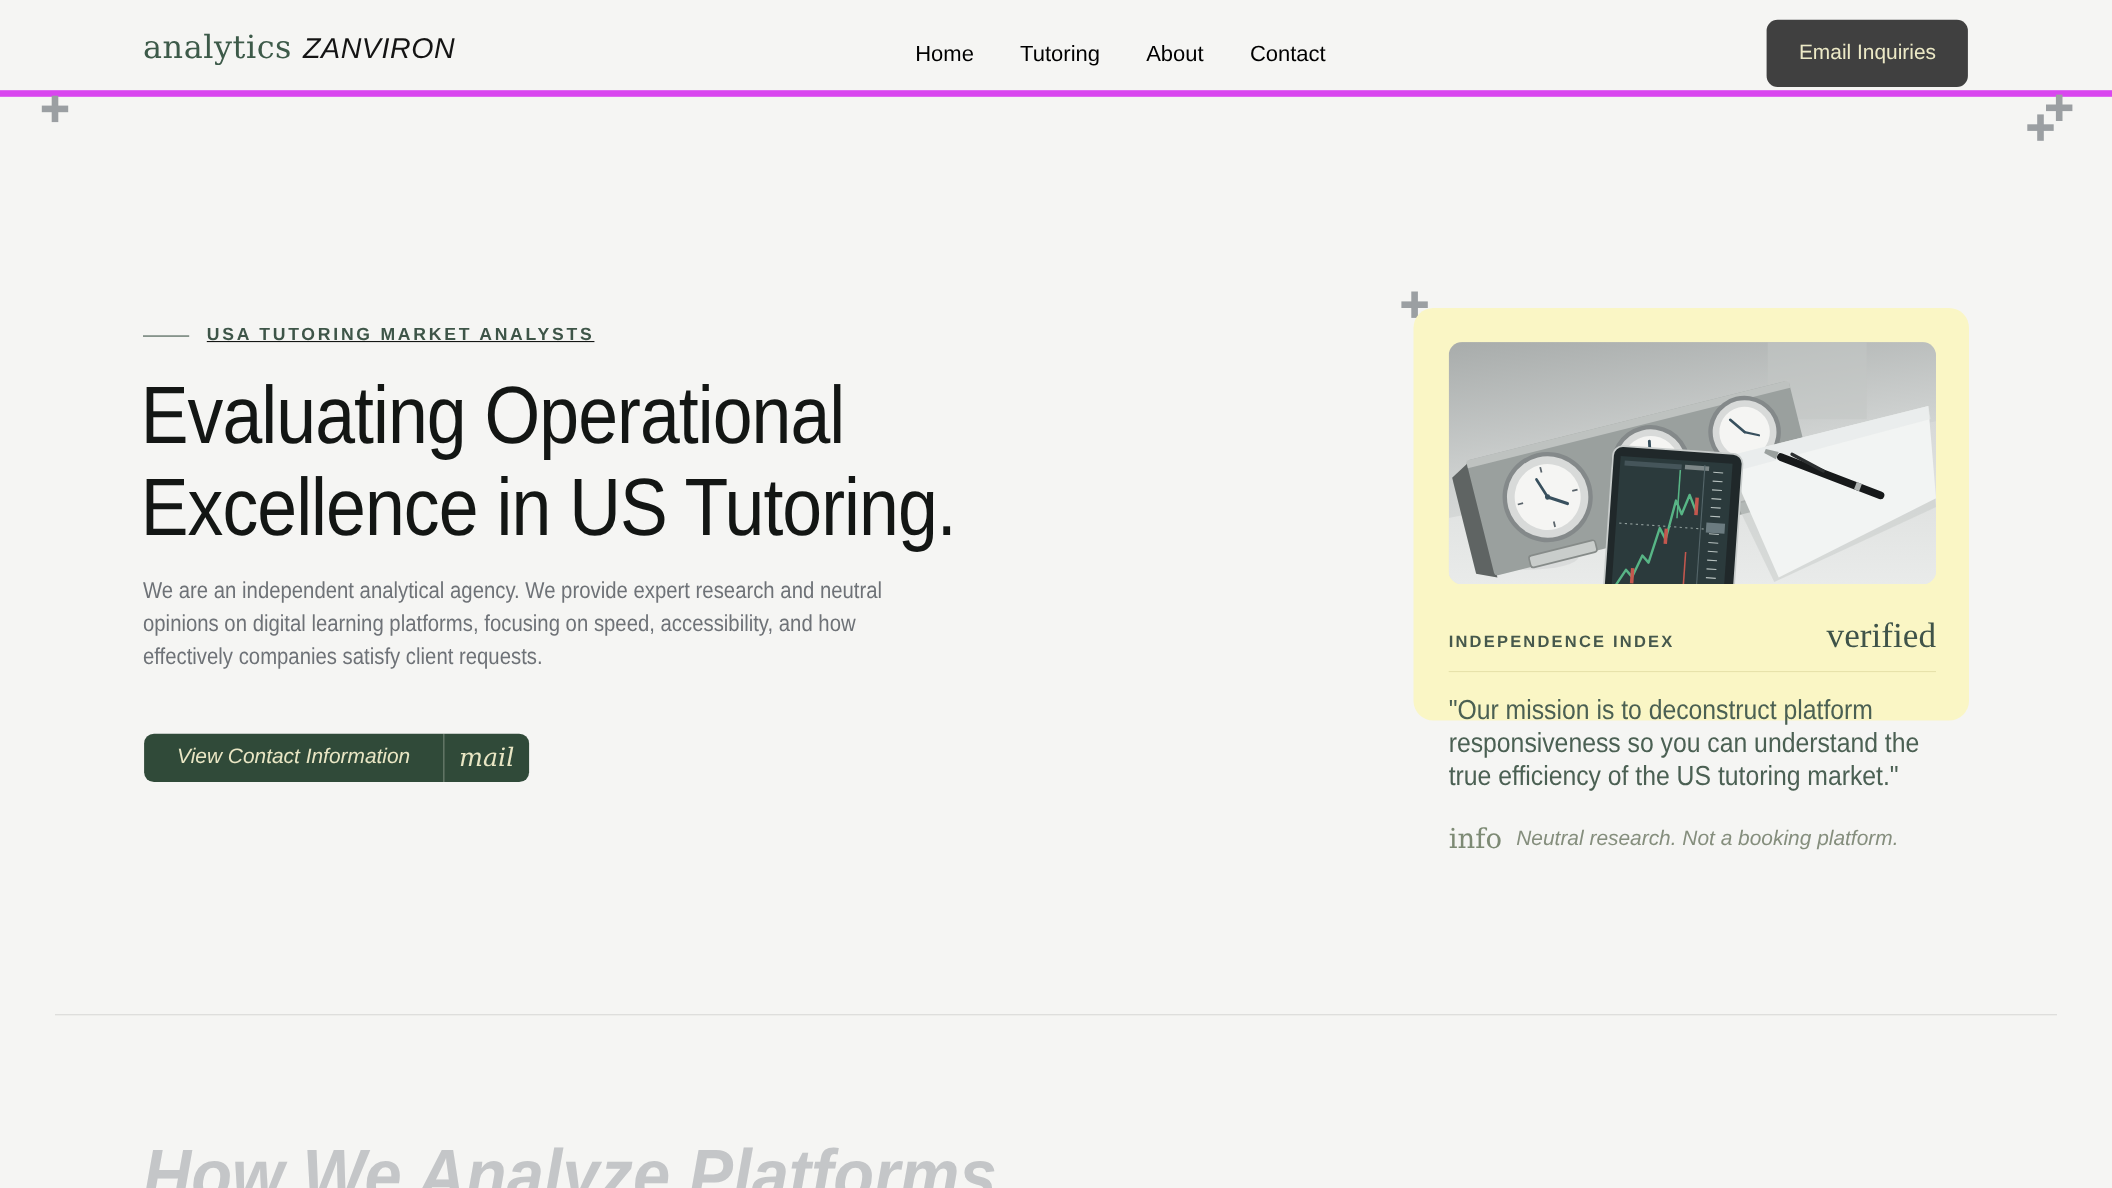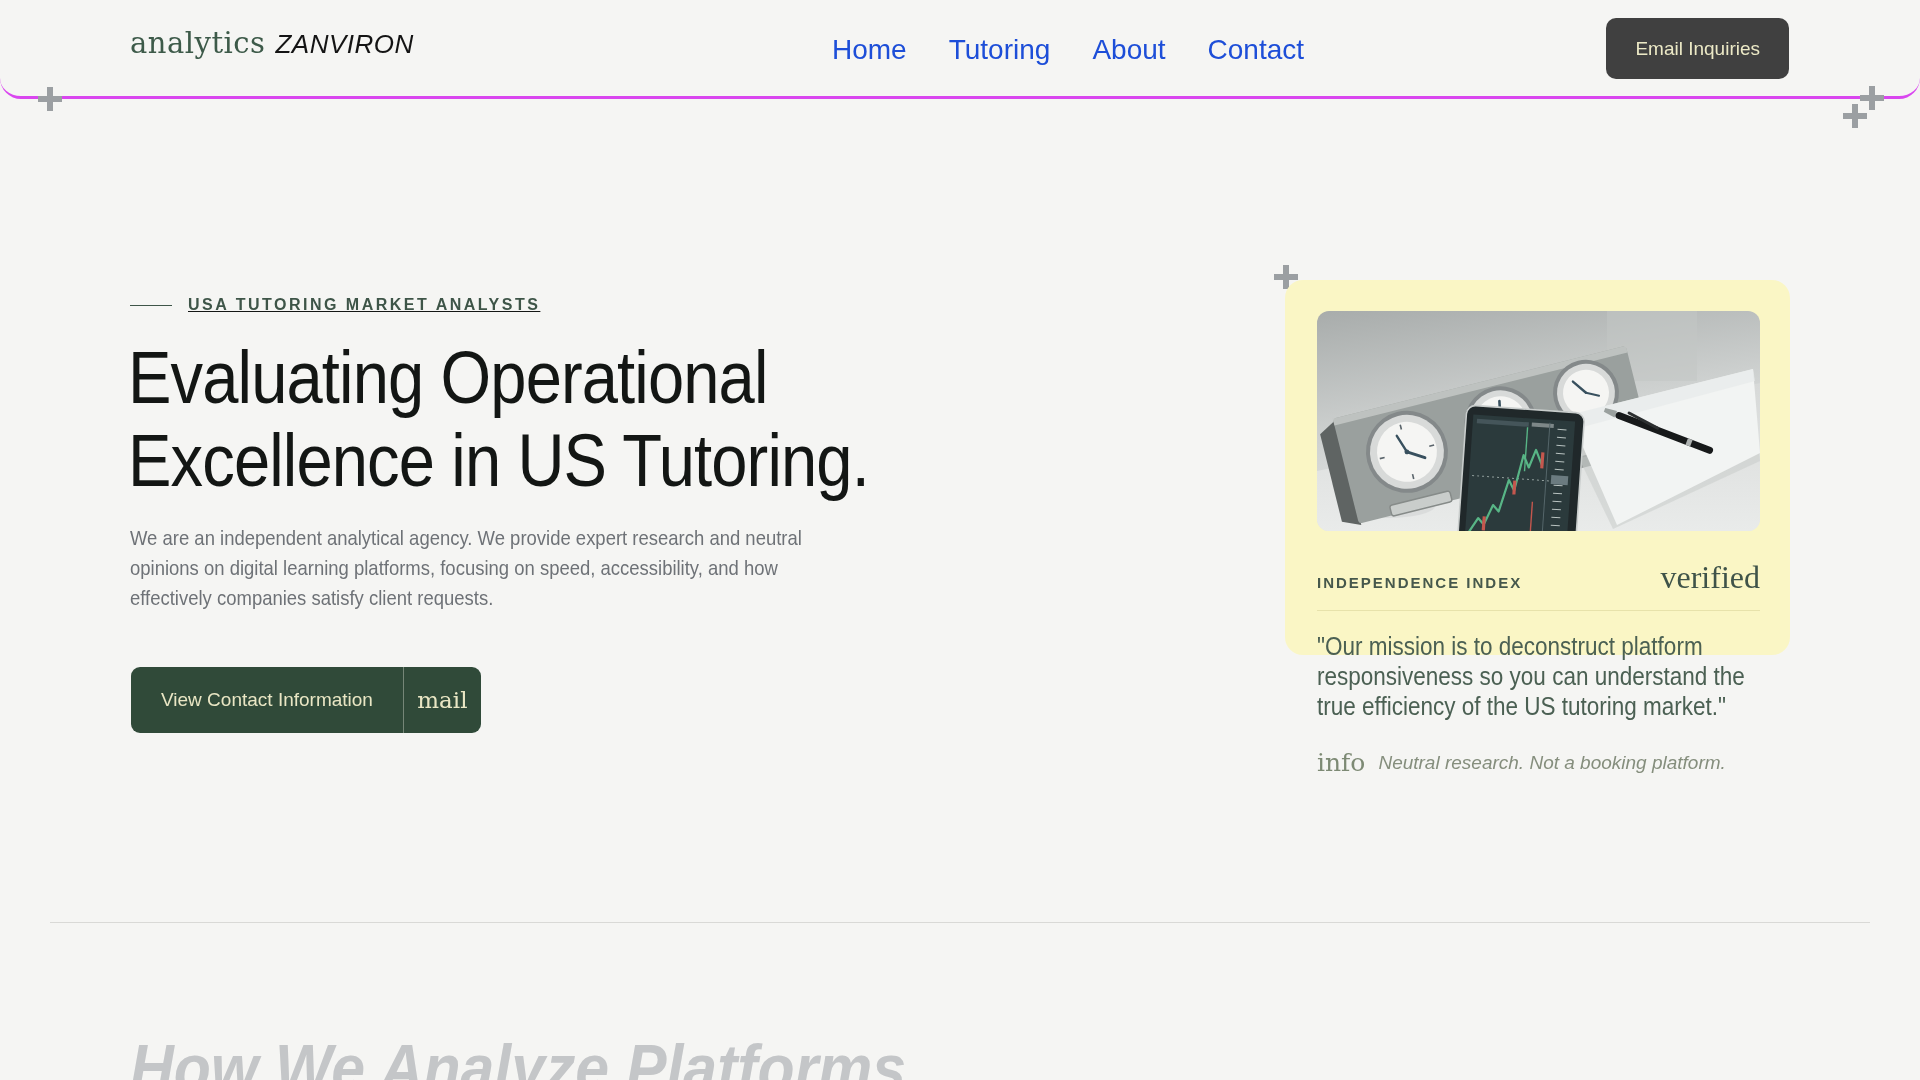--- a/index.html
+++ b/index.html
@@ -6,41 +6,40 @@
   html,body { width:1920px; height:1080px; overflow:hidden; }
   body {
     position:relative;
     background:#f5f5f3;
     font-family:"Liberation Sans", sans-serif;
     color:#141715;
   }
 
   
   .header {
-    position:absolute; top:0; left:0; width:1920px; height:99px;
-    border-bottom:3px solid #d946ef;
-    border-radius:21px;
+    position:absolute; top:0; left:0; width:1920px; height:88px;
+    border-bottom:6px solid #d946ef;
   }
   .logo {
     position:absolute; left:130px; top:26px;
     display:flex; align-items:baseline; gap:10px; cursor:pointer;
   }
   .logo-word1 {
     font-family:"DejaVu Serif", serif;
     font-size:29px; color:#3d5a49; letter-spacing:0.5px;
   }
   .logo-word2 {
     font-size:26px; font-weight:normal; font-style:italic;
     color:#141414; letter-spacing:0.5px;
   }
   .nav {
     position:absolute; left:832px; top:0; height:99px;
     display:flex; align-items:center; gap:42px;
   }
-  .nav-link { font-size:28px; color:#1d4ed8; cursor:pointer; }
+  .nav-link { font-size:20px; color:#000000; cursor:pointer; }
   .header-cta {
     position:absolute; right:131px; top:18px;
     height:61px; padding:0 29px;
     background:#404040; color:#ece9c6;
     border:none; border-radius:10px;
     font-family:"Liberation Sans", sans-serif;
     font-size:19px; display:flex; align-items:center; cursor:pointer;
   }
 
   
@@ -68,23 +67,24 @@
     transform:scaleX(0.88); transform-origin:left top;
     white-space:nowrap;
   }
   .hero-desc {
     position:absolute; left:130px; top:523px; width:790px;
     font-size:21px; line-height:30px; color:#6e7277;
     transform:scaleX(0.88); transform-origin:left top;
   }
   .hero-cta {
     position:absolute; left:131px; top:667px;
-    display:inline-flex; align-items:stretch; height:66px;
+    display:inline-flex; align-items:stretch; height:44px;
     background:#304a39; border-radius:9px; cursor:pointer;
     color:#e9e6c4;
+    font-style:italic;
   }
   .hero-cta-label {
     display:flex; align-items:center; padding:0 30px; font-size:19px;
   }
   .hero-cta-divider { width:1px; background:rgba(245,245,235,0.35); }
   .hero-cta-icon {
     display:flex; align-items:center; justify-content:center;
     width:77px; font-family:"DejaVu Serif", serif; font-size:23px;
   }
 

